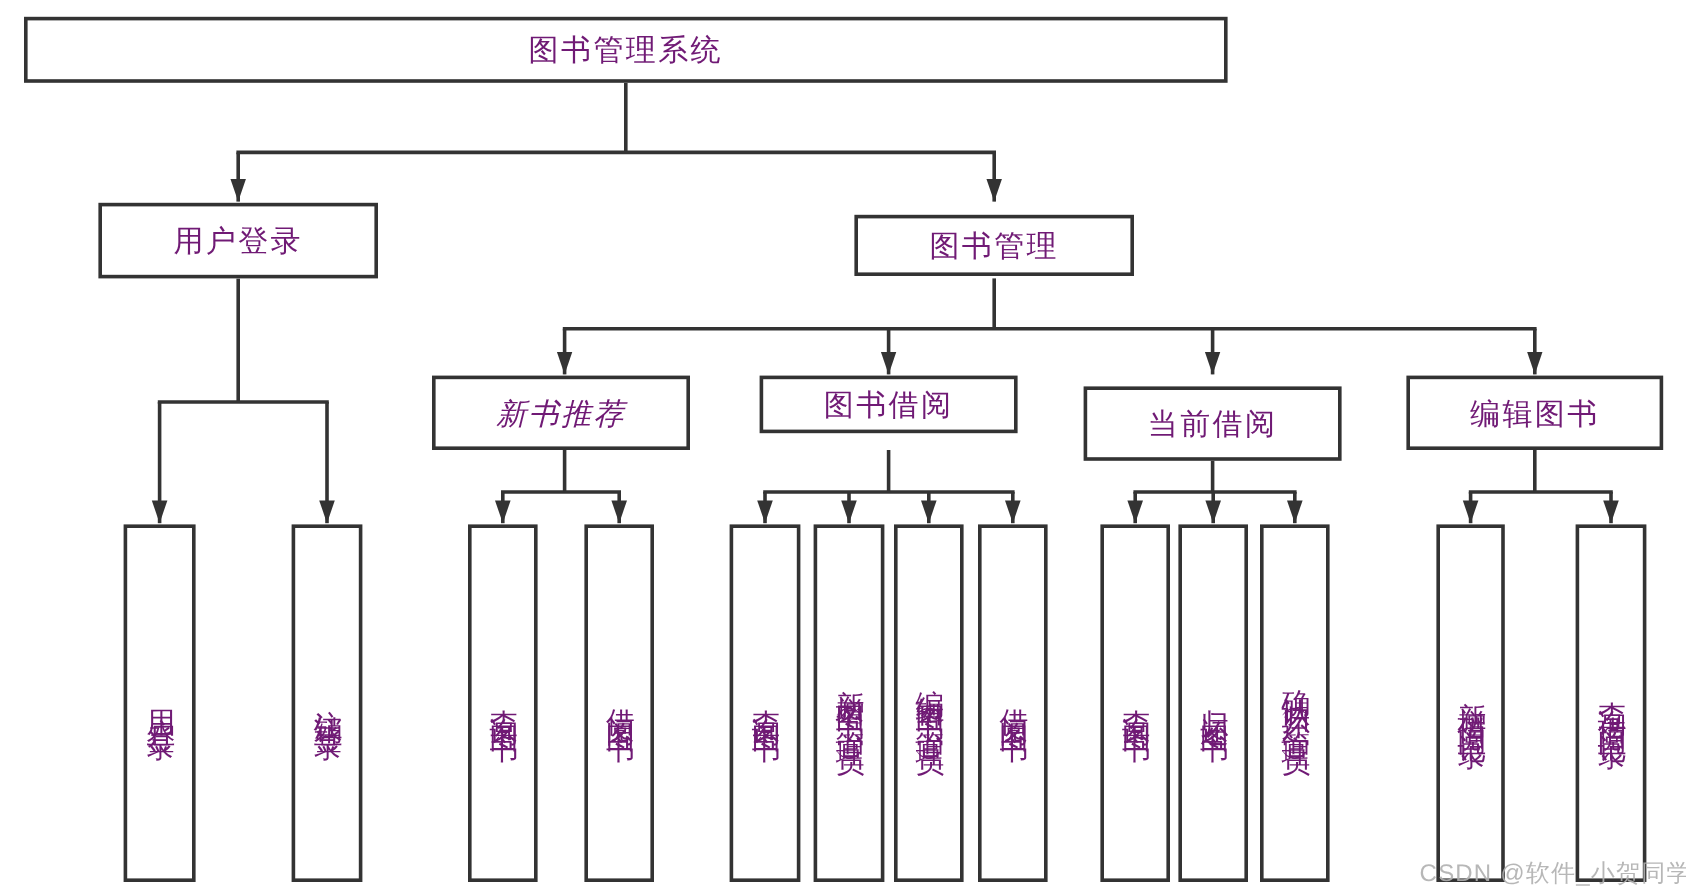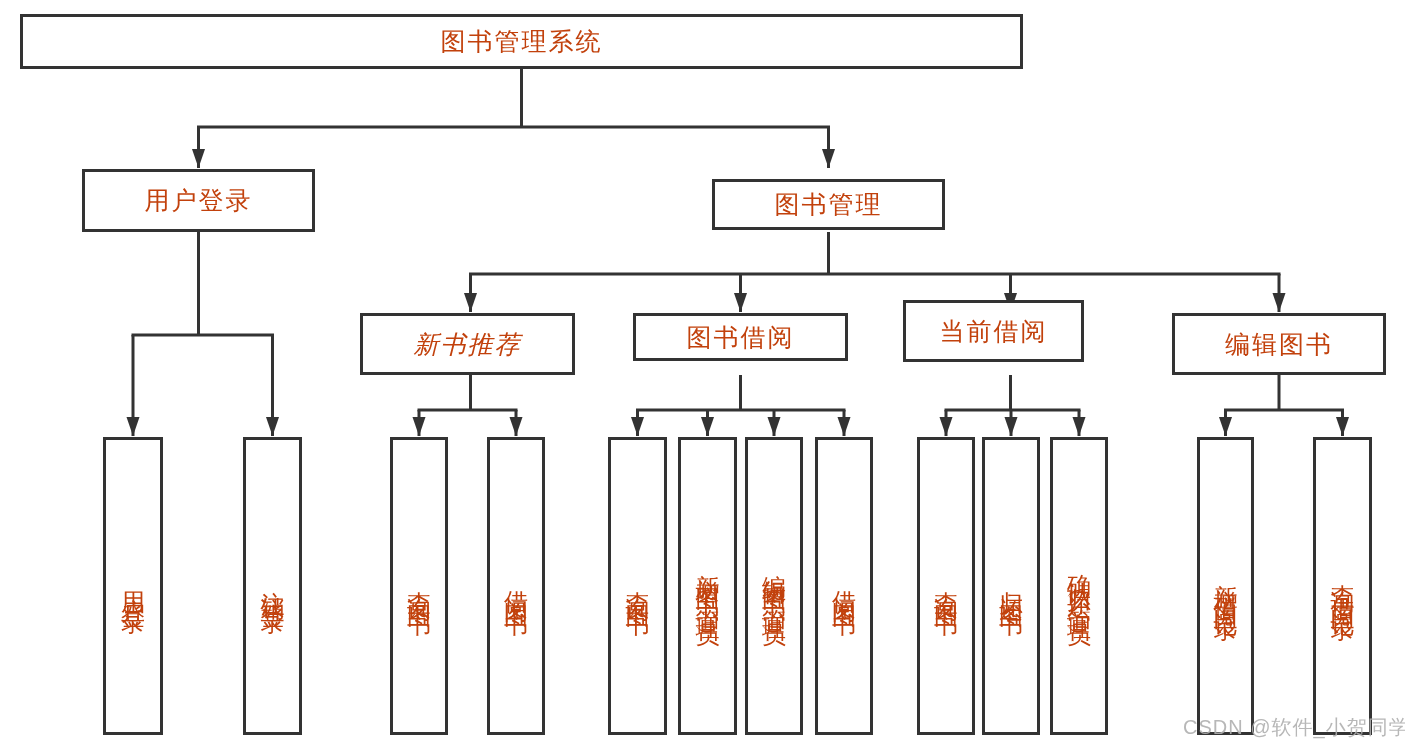--- a/index.html
+++ b/index.html
@@ -17,21 +17,21 @@
     z-index: 0;
   }
   .node {
     position: absolute;
     box-sizing: border-box;
     border: 3px solid #333333;
     background: #ffffff;
     display: flex;
     align-items: center;
     justify-content: center;
-    color: #c2410c;
+    color: #701a75;
     z-index: 1;
   }
   .h-node span {
     font-size: 25px;
     letter-spacing: 2px;
     white-space: nowrap;
   }
   .v-node span {
     writing-mode: vertical-rl;
     text-orientation: mixed;
@@ -128,21 +128,21 @@
   <div class="node h-node" style="left:712px;top:179px;width:233px;height:51px;">
     <span>图书管理</span>
   </div>
 
   <div class="node h-node" style="left:360px;top:313px;width:215px;height:62px;font-style:italic;">
     <span>新书推荐</span>
   </div>
   <div class="node h-node" style="left:633px;top:313px;width:215px;height:48px;">
     <span>图书借阅</span>
   </div>
-  <div class="node h-node" style="left:903px;top:300px;width:181px;height:62px;">
+  <div class="node h-node" style="left:903px;top:322px;width:215px;height:62px;">
     <span>当前借阅</span>
   </div>
   <div class="node h-node" style="left:1172px;top:313px;width:214px;height:62px;">
     <span>编辑图书</span>
   </div>
 
   <div class="node v-node" style="left:103px;top:437px;width:60px;height:298px;">
     <span>用户登录</span>
   </div>
   <div class="node v-node" style="left:243px;top:437px;width:59px;height:298px;">

